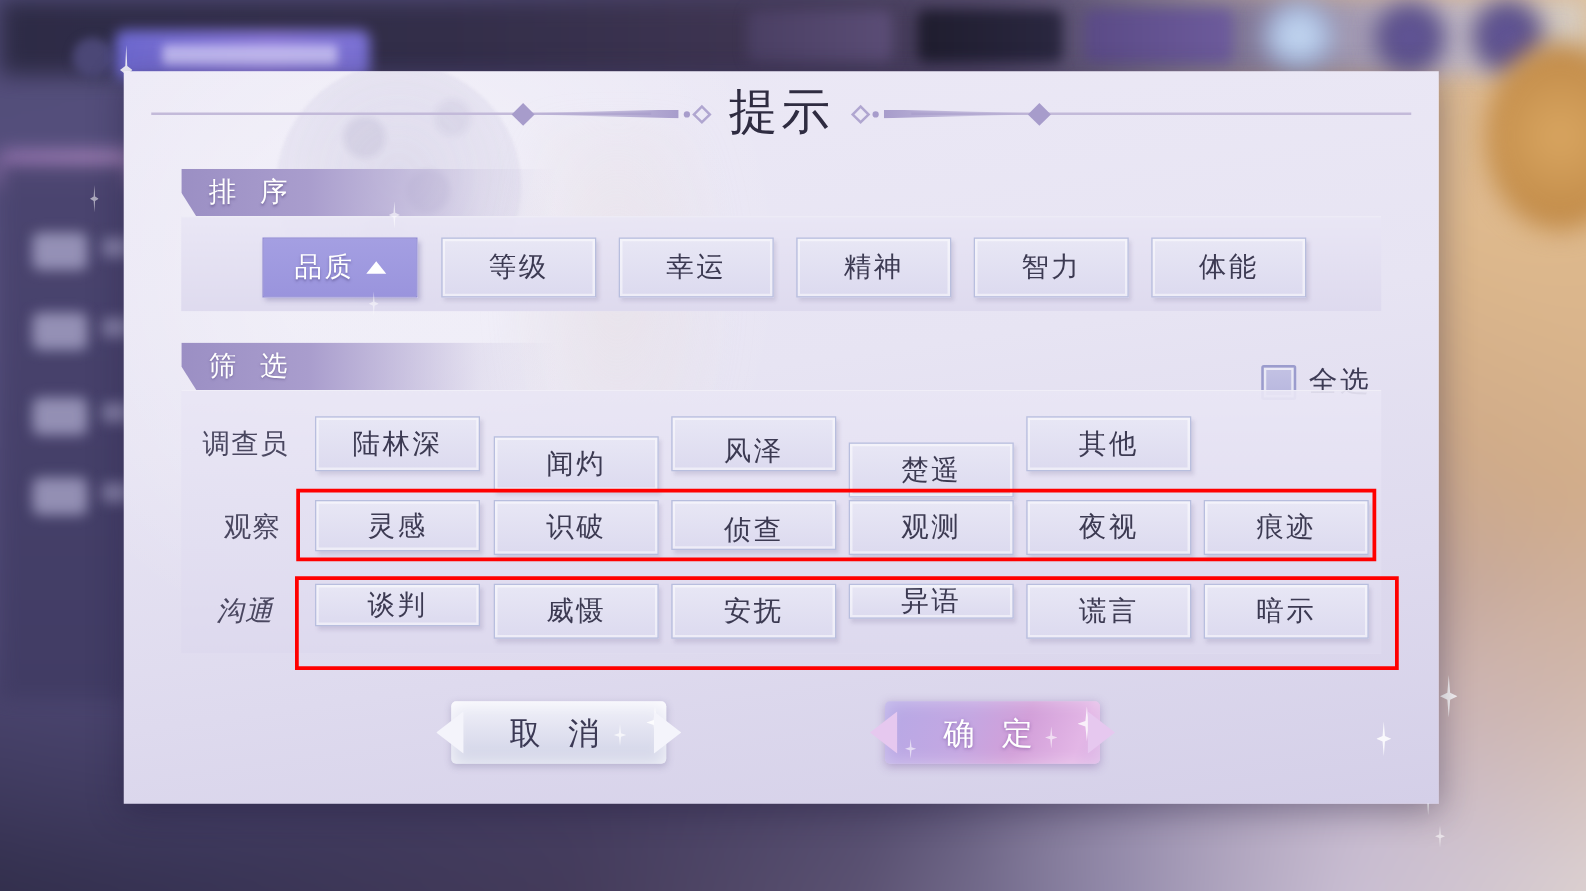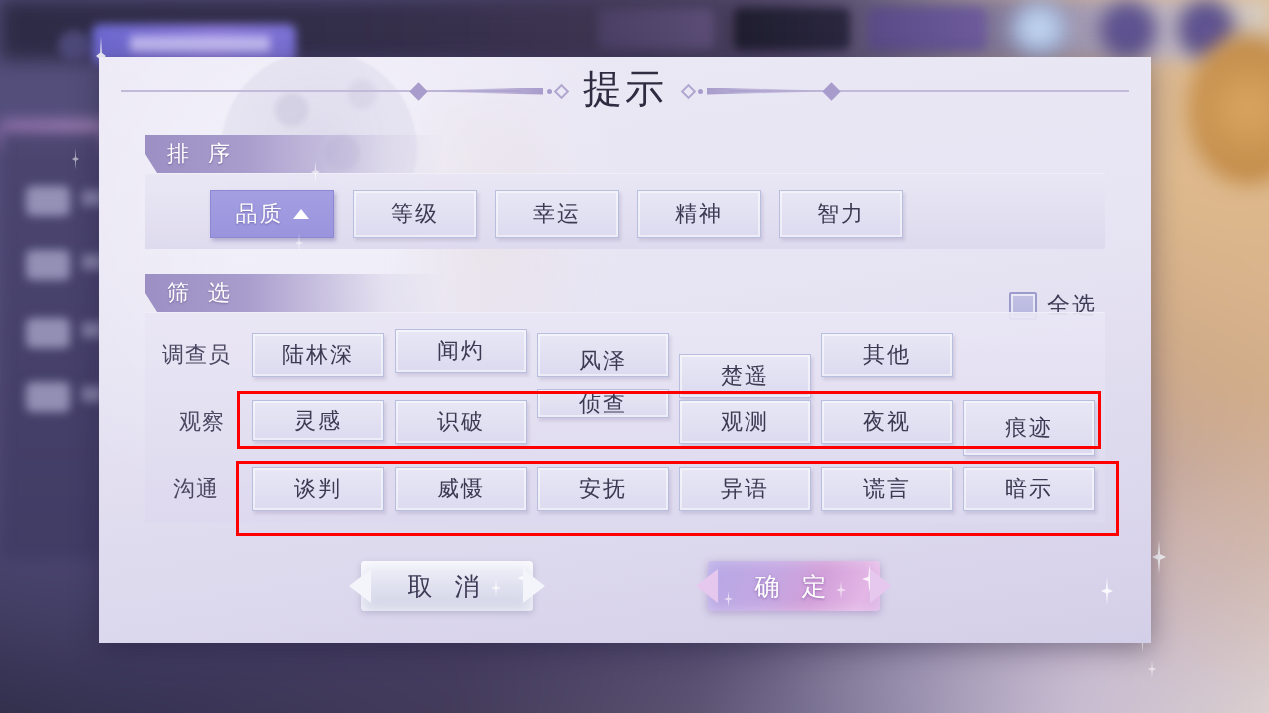--- a/index.html
+++ b/index.html
@@ -286,79 +286,82 @@
   </div>
   <div class="chip" style="left:396px; top:133px; width:124px; height:48px;">
     <span>幸运</span>
   </div>
   <div class="chip" style="left:538px; top:133px; width:124px; height:48px;">
     <span>精神</span>
   </div>
   <div class="chip" style="left:680px; top:133px; width:124px; height:48px;">
     <span>智力</span>
   </div>
+  <div class="chip" style="left:822px; top:133px; width:124px; height:48px;">
+    <span>体能</span>
+  </div>
 
   <div class="banner" style="left:46px; top:217px; width:300px;">
     <span>筛 选</span>
   </div>
   <div class="selectall" style="left:910px; top:233px;">
     <span class="checkbox"></span>
     <span class="selectall-label">全选</span>
   </div>
 
   <div class="group-box" style="left:46px; top:255px; width:960px; height:211px;"></div>
 
   <div class="row-label" style="left:63px; top:276px;">调查员</div>
   <div class="chip" style="left:153px; top:276px; width:132px; height:44px;">
     <span>陆林深</span>
   </div>
-  <div class="chip" style="left:296px; top:272px; width:132px; height:44px;">
+  <div class="chip" style="left:296px; top:292px; width:132px; height:44px;">
     <span>闻灼</span>
   </div>
   <div class="chip" style="left:438px; top:276px; width:132px; height:44px;align-items:flex-end;">
     <span>风泽</span>
   </div>
   <div class="chip" style="left:580px; top:276px; width:132px; height:44px;margin-top:21px;">
     <span>楚遥</span>
   </div>
   <div class="chip" style="left:722px; top:276px; width:132px; height:44px;">
     <span>其他</span>
   </div>
 
   <div class="row-label" style="left:80px; top:343px;">观察</div>
   <div class="chip" style="left:153px; top:343px; width:132px; height:41px;">
     <span>灵感</span>
   </div>
   <div class="chip" style="left:296px; top:343px; width:132px; height:44px;">
     <span>识破</span>
   </div>
-  <div class="chip" style="left:438px; top:332px; width:132px; height:29px;">
+  <div class="chip" style="left:438px; top:343px; width:132px; height:40px;align-items:flex-end;">
     <span>侦查</span>
   </div>
   <div class="chip" style="left:580px; top:343px; width:132px; height:44px;">
     <span>观测</span>
   </div>
   <div class="chip" style="left:722px; top:343px; width:132px; height:44px;">
     <span>夜视</span>
   </div>
-  <div class="chip" style="left:864px; top:343px; width:132px; height:56px;">
+  <div class="chip" style="left:864px; top:343px; width:132px; height:44px;">
     <span>痕迹</span>
   </div>
 
-  <div class="row-label" style="left:74px; top:410px;">沟通</div>
-  <div class="chip" style="left:153px; top:410px; width:132px; height:44px;">
+  <div class="row-label" style="left:74px; top:410px;font-style:italic;">沟通</div>
+  <div class="chip" style="left:153px; top:410px; width:132px; height:34px;">
     <span>谈判</span>
   </div>
   <div class="chip" style="left:296px; top:410px; width:132px; height:44px;">
     <span>威慑</span>
   </div>
   <div class="chip" style="left:438px; top:410px; width:132px; height:44px;">
     <span>安抚</span>
   </div>
-  <div class="chip" style="left:580px; top:410px; width:132px; height:44px;font-family:Liberation Mono, monospace;">
+  <div class="chip" style="left:580px; top:410px; width:132px; height:28px;font-family:Liberation Mono, monospace;">
     <span>异语</span>
   </div>
   <div class="chip" style="left:722px; top:410px; width:132px; height:44px;">
     <span>谎言</span>
   </div>
   <div class="chip" style="left:864px; top:410px; width:132px; height:44px;">
     <span>暗示</span>
   </div>
 
   <div class="action cancel" style="left:250px; top:504px; width:196px;">

